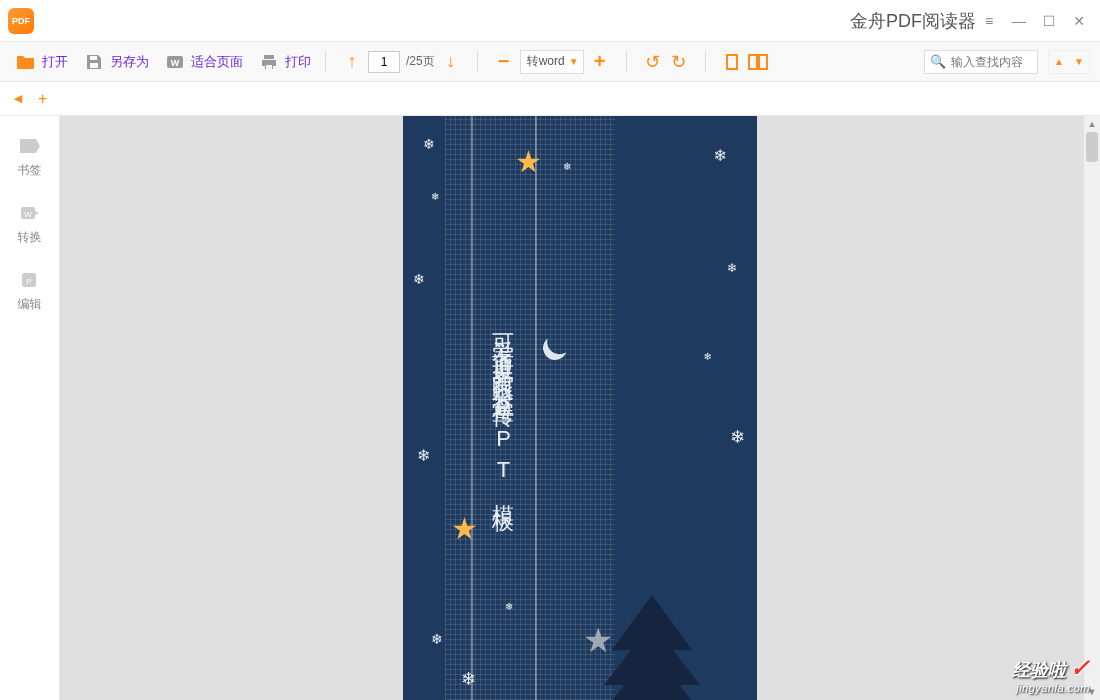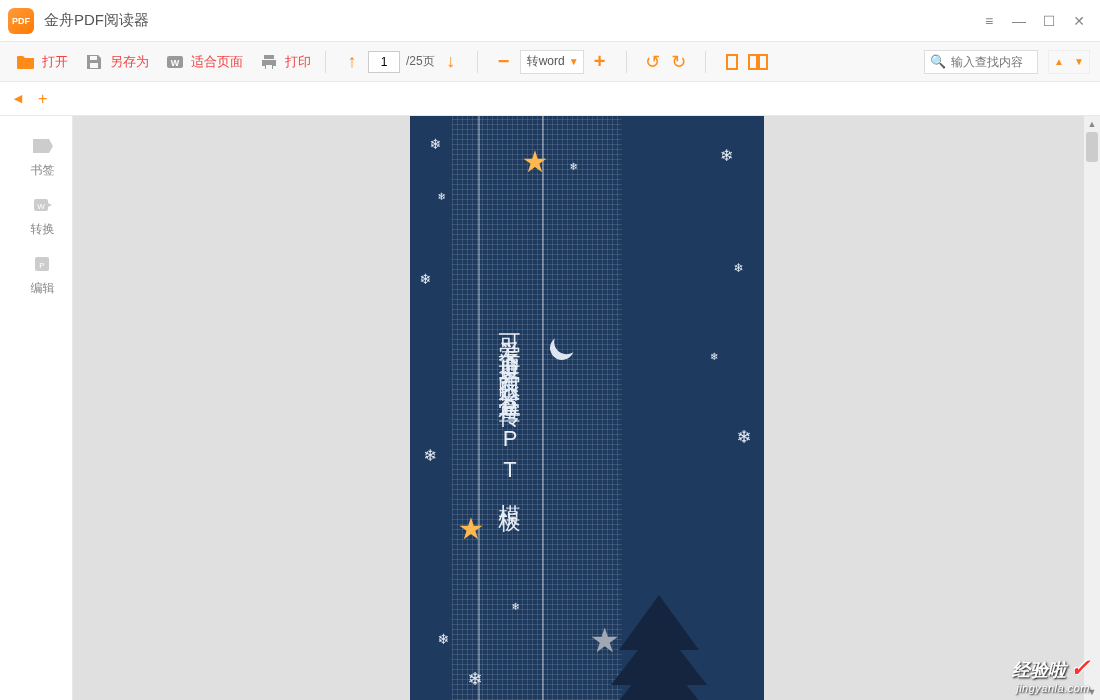--- a/index.html
+++ b/index.html
@@ -1,46 +1,46 @@
 <!DOCTYPE html>
 <html><head>
   <meta charset="utf-8">
   <style>
     * { margin: 0; padding: 0; box-sizing: border-box; font-family: "Microsoft YaHei", sans-serif; }
     body { width: 1100px; height: 700px; overflow: hidden; background: #fff; position: relative; }
     
     .titlebar { height: 42px; display: flex; align-items: center; padding: 0 8px; border-bottom: 1px solid #e8e8e8; }
-    .app-logo { width: 26px; height: 26px; background: linear-gradient(135deg, #ff9a3c, #ff7b00); border-radius: 6px; display: flex; align-items: center; justify-content: center; color: #fff; font-size: 9px; font-weight: bold; margin-right: 10px; }
-    .app-title { font-size: 15px; color: #555; flex: 1; }
+    .app-logo { width: 26px; height: 26px; background: linear-gradient(135deg, #ff9a3c, #ff7b00); border-radius: 6px; display: flex; align-items: center; justify-content: center; color: #fff; font-size: 9px; font-weight: bold; }
+    .app-title { font-size: 18px; color: #555; flex: 1; text-align: right; }
     .win-controls { display: flex; gap: 4px; }
     .win-btn { width: 26px; height: 26px; display: flex; align-items: center; justify-content: center; color: #888; cursor: pointer; font-size: 14px; }
 
     .toolbar { height: 40px; background: #f8f8f8; border-bottom: 1px solid #e8e8e8; display: flex; align-items: center; padding: 0 10px; gap: 4px; }
     .tb-group { display: flex; align-items: center; gap: 6px; padding: 0 8px; }
-    .tb-btn { display: flex; align-items: center; gap: 6px; padding: 4px 6px; cursor: pointer; font-size: 13px; color: #ef4444; border-radius: 3px; }
+    .tb-btn { display: flex; align-items: center; gap: 6px; padding: 4px 6px; cursor: pointer; font-size: 13px; color: #6d28d9; border-radius: 3px; }
     .tb-divider { width: 1px; height: 22px; background: #ddd; margin: 0 4px; }
     .icon-box { width: 20px; height: 20px; display: flex; align-items: center; justify-content: center; }
     .icon-orange { color: #ff8c1a; }
     .page-input { width: 32px; height: 22px; border: 1px solid #ccc; text-align: center; font-size: 12px; }
     .zoom-select { height: 24px; border: 1px solid #ddd; padding: 0 18px 0 6px; font-size: 12px; color: #555; background: #fff; position: relative; display: flex; align-items: center; }
     .zoom-caret { position: absolute; right: 4px; color: #ff8c1a; font-size: 10px; }
     .search-box { margin-left: auto; display: flex; align-items: center; border: 1px solid #ddd; height: 24px; padding: 0 6px; background: #fff; }
     .search-box input { border: none; outline: none; font-size: 12px; width: 80px; color: #888; }
     .search-icon { color: #bbb; font-size: 13px; margin-right: 4px; }
     .nav-dd { display: flex; border: 1px solid #eee; margin-left: 6px; }
     .nav-dd span { width: 20px; height: 22px; display: flex; align-items: center; justify-content: center; color: #ff8c1a; font-size: 10px; cursor: pointer; }
 
     .tabbar { height: 34px; background: #fff; border-bottom: 1px solid #e8e8e8; display: flex; align-items: center; padding-left: 8px; }
     .tab-arrow { width: 20px; color: #ff8c1a; font-size: 11px; text-align: center; cursor: pointer; }
     .tab { background: #e8e8e8; height: 28px; display: flex; align-items: center; padding: 0 8px; font-size: 12px; color: #555; gap: 8px; border-radius: 3px 3px 0 0; margin-top: 6px; }
     .tab-close { color: #888; cursor: pointer; font-size: 14px; }
     .tab-add { color: #ff8c1a; font-size: 16px; margin-left: 10px; cursor: pointer; }
 
     .main { display: flex; height: calc(700px - 42px - 40px - 34px); }
-    .sidebar { width: 60px; border-right: 1px solid #e8e8e8; display: flex; flex-direction: column; align-items: center; padding-top: 20px; gap: 16px; margin-left: 13px; }
+    .sidebar { width: 60px; border-right: 1px solid #e8e8e8; display: flex; flex-direction: column; align-items: center; padding-top: 20px; gap: 24px; }
     .side-item { display: flex; flex-direction: column; align-items: center; gap: 6px; cursor: pointer; color: #888; }
     .side-item .side-icon { width: 24px; height: 20px; display: flex; align-items: center; justify-content: center; }
     .side-item span { font-size: 12px; }
 
     .viewer { flex: 1; background: #e0e0e0; display: flex; justify-content: center; overflow: hidden; position: relative; }
     .page { width: 354px; height: 100%; background: #1e3a5f; position: relative; overflow: hidden; }
     .page-grid { position: absolute; left: 42px; right: 142px; top: 0; bottom: 0; background: repeating-linear-gradient(90deg, rgba(255,255,255,0.12) 0 1px, transparent 1px 5px), repeating-linear-gradient(0deg, rgba(255,255,255,0.12) 0 1px, transparent 1px 5px); }
     .grid-v1 { position: absolute; left: 68px; top: 0; bottom: 0; width: 2px; background: rgba(255,255,255,0.35); }
     .grid-v2 { position: absolute; left: 132px; top: 0; bottom: 0; width: 2px; background: rgba(255,255,255,0.35); }
     .vertical-text { position: absolute; left: 85px; top: 50%; transform: translateY(-50%); writing-mode: vertical-rl; text-orientation: upright; color: #e8eef5; font-size: 22px; letter-spacing: 6px; font-weight: 300; }

